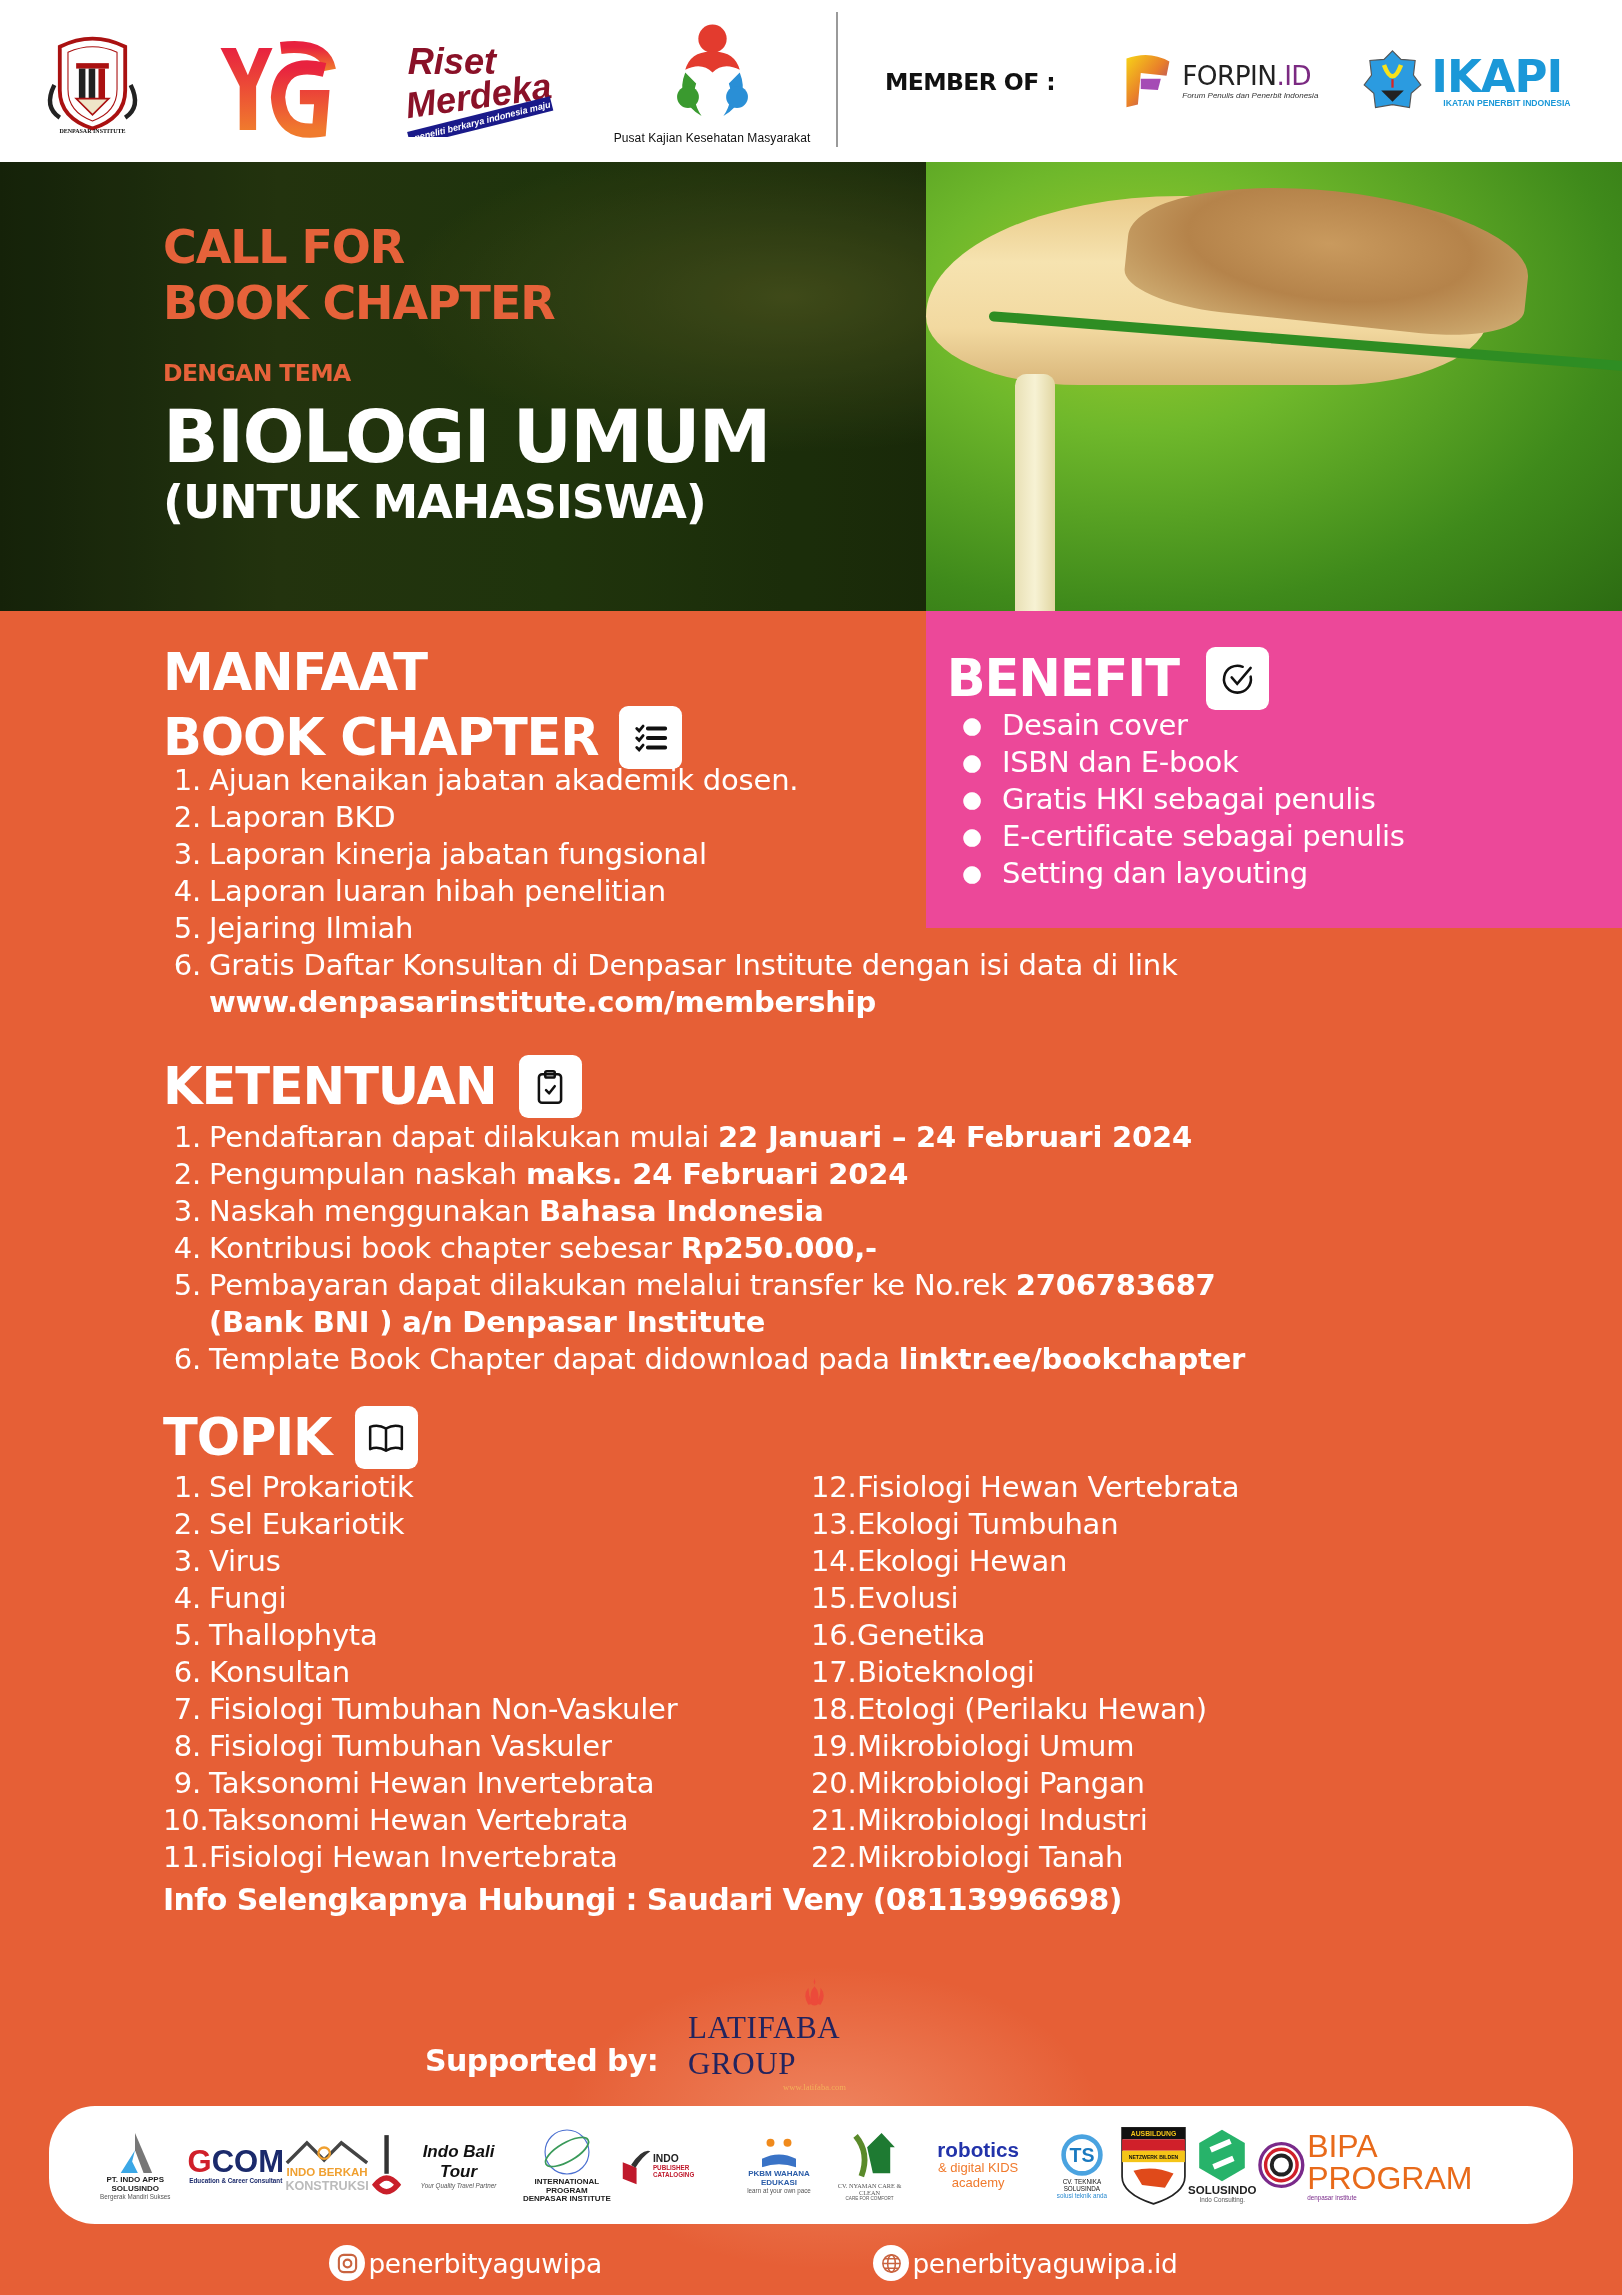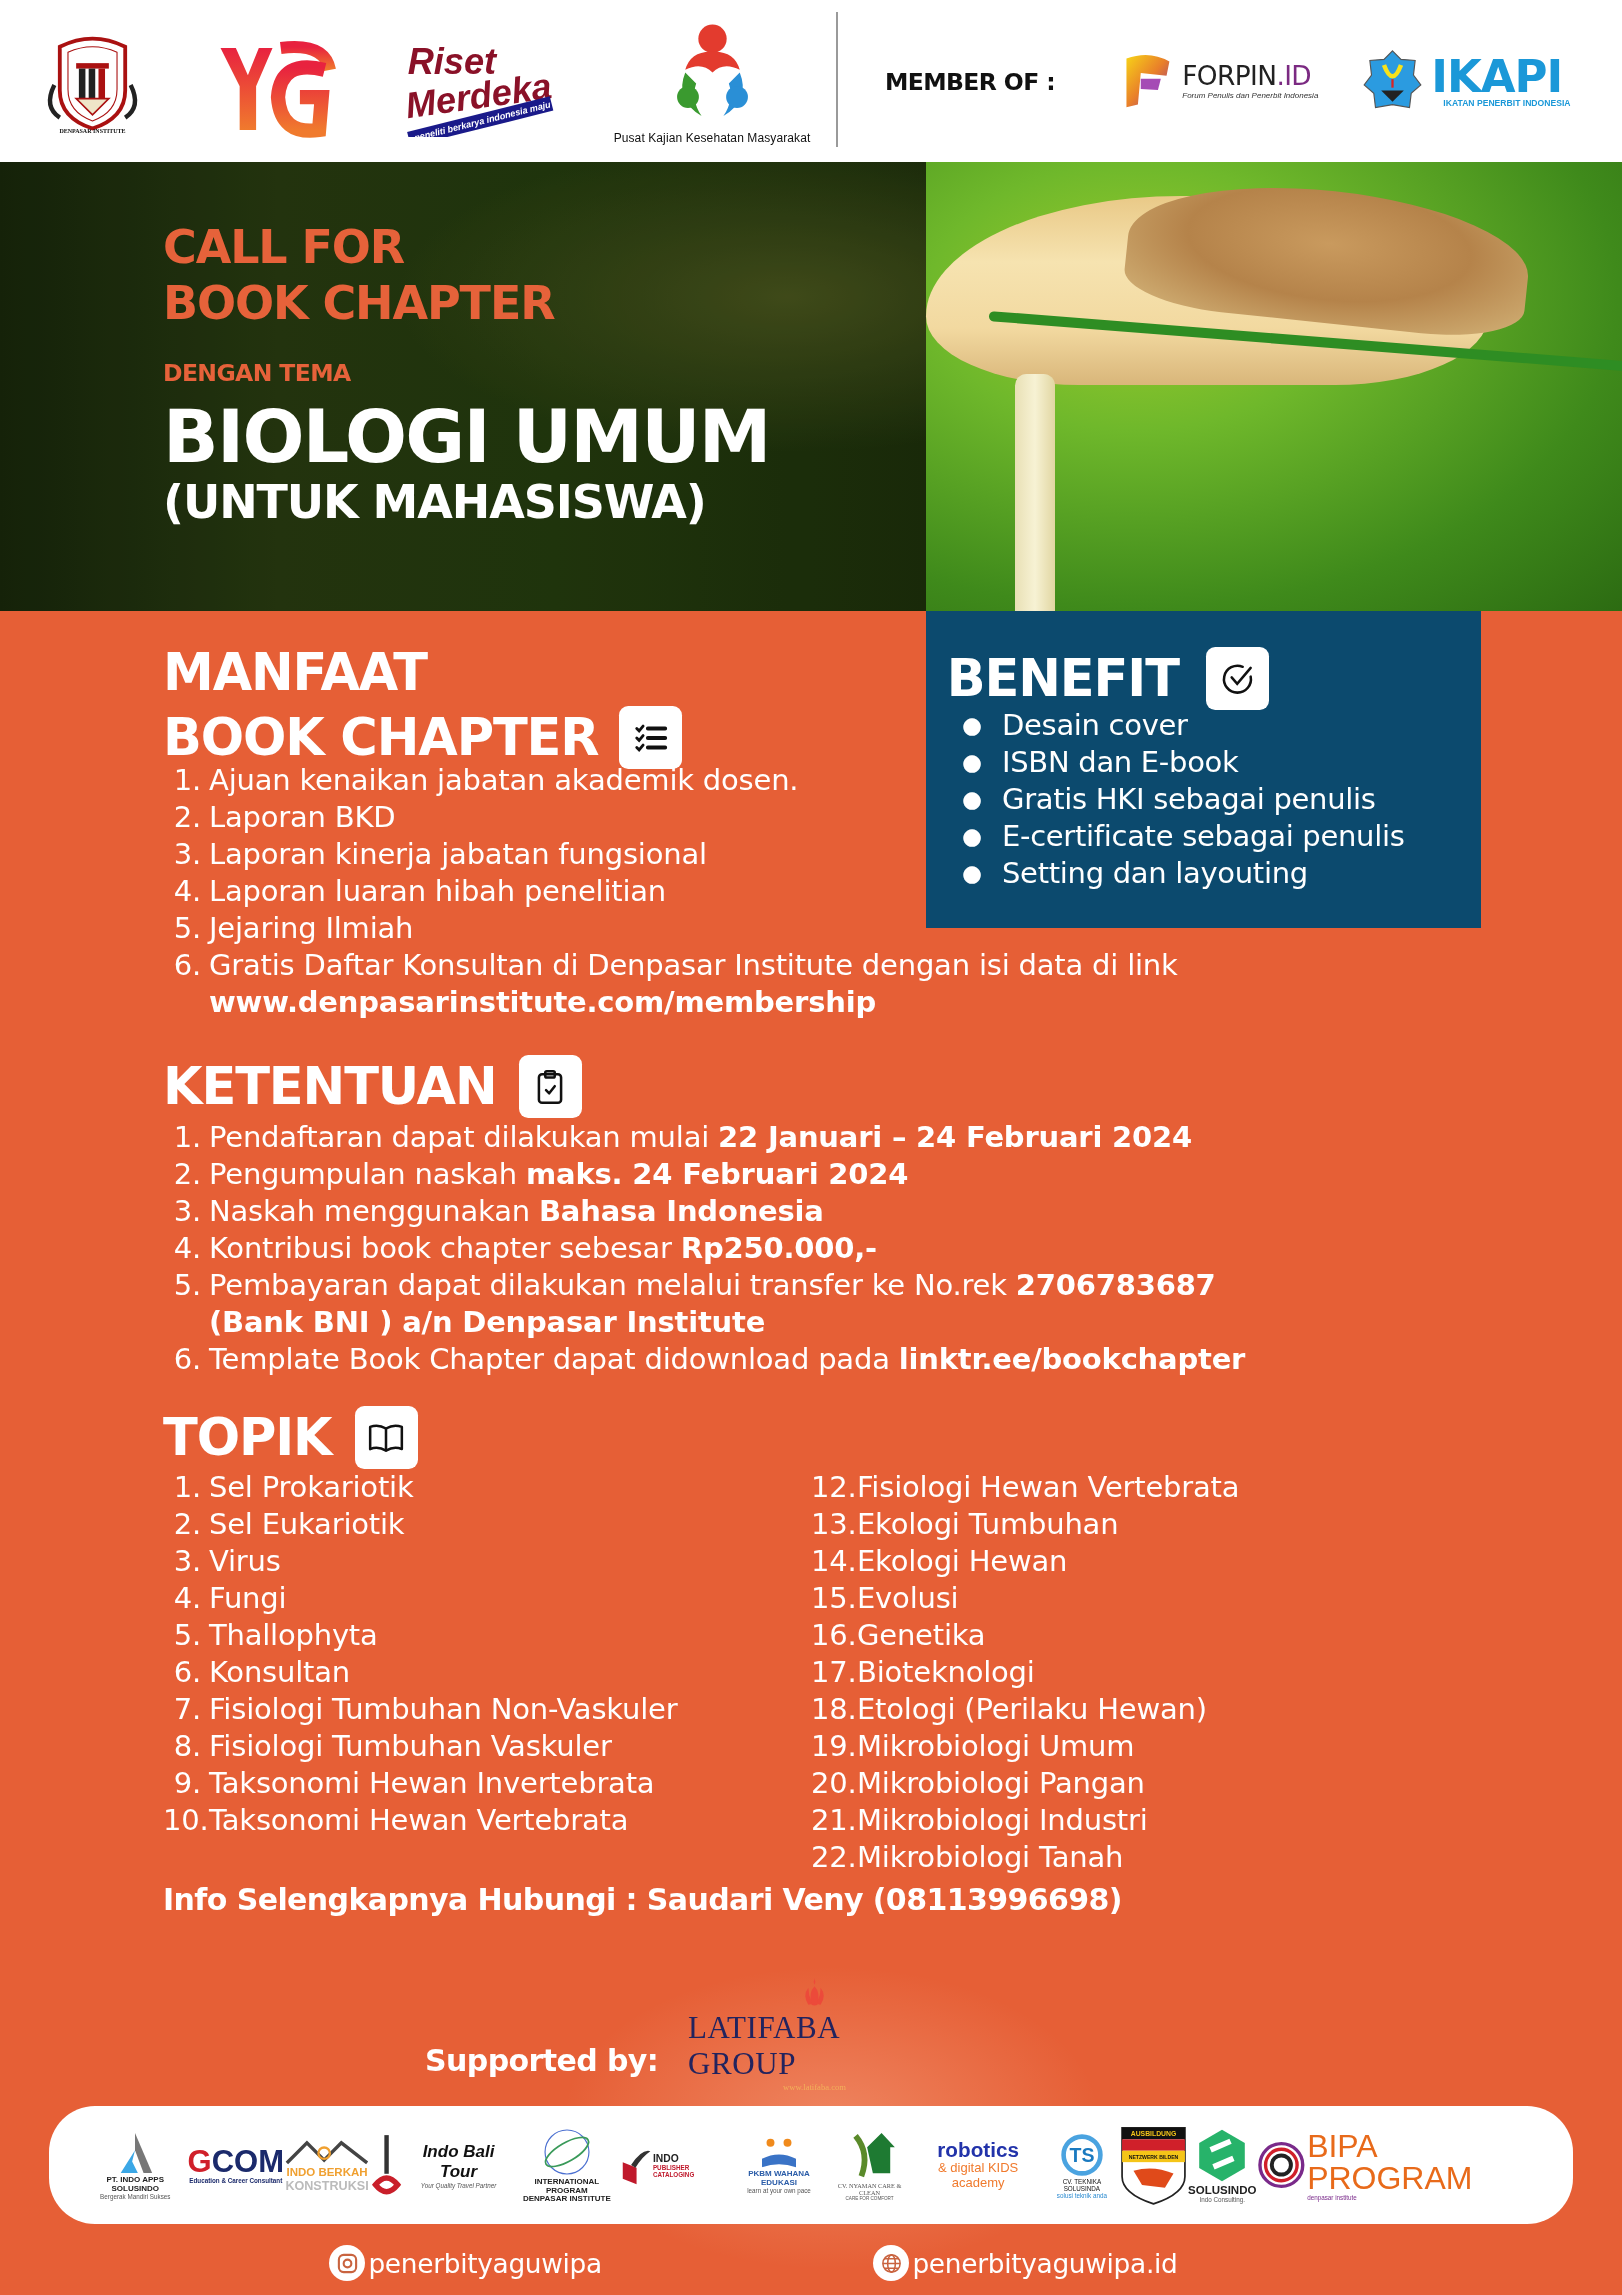--- a/index.html
+++ b/index.html
@@ -40,21 +40,21 @@
     background: radial-gradient(ellipse at 50% 40%, #c99a5e 0%, #b5834a 50%, #d4b57a 100%); transform: rotate(6deg); }
   .mushroom-stem { position: absolute; left: 89px; top: 212px; width: 40px; height: 247px; background: linear-gradient(90deg, #e8e0b5, #f7f2d4 50%, #e1d6a2); border-radius: 11.5px 11.5px 0 0; }
   .grass-blade { position: absolute; left: 63px; top: 149px; width: 660px; height: 10.3px; background: #2e8d23; transform: rotate(4.5deg); transform-origin: left; border-radius: 5.2px; }
   .hero-text { position: absolute; left: 163px; top: 57px; z-index: 2; }
   .hero-call { font-family: "DejaVu Sans", sans-serif; font-weight: bold; color: #e6623a; font-size: 46px; line-height: 1.22; letter-spacing: -1.1px; }
   .hero-tema { font-family: "DejaVu Sans", sans-serif; font-weight: bold; color: #e6623a; font-size: 23.5px; margin-top: 27.5px; letter-spacing: -0.6px; }
   .hero-title { font-family: "DejaVu Sans", sans-serif; font-weight: bold; color: #fff; font-size: 73px; line-height: 1.1; margin-top: 10.3px; letter-spacing: -1.7px; }
   .hero-sub { font-family: "DejaVu Sans", sans-serif; font-weight: bold; color: #fff; font-size: 46px; line-height: 1.1; letter-spacing: -1.1px; }
 
   
-  .benefit { position: absolute; left: 926px; top: 611px; width: 555px; height: 317px; background: #0c4a6e; }
+  .benefit { position: absolute; left: 926px; top: 611px; width: 697px; height: 317px; background: #ec4899; }
   .benefit-head { position: absolute; left: 20.7px; top: 36px; display: flex; align-items: center; }
   .section-title { font-family: "DejaVu Sans", sans-serif; font-weight: bold; font-size: 51px; color: #fff; letter-spacing: -1.1px; line-height: 1; }
   .icon-box { width: 63px; height: 63px; background: #fff; border-radius: 9.2px; display: inline-flex; align-items: center; justify-content: center; margin-left: 27.5px; }
   .icon-box svg { width: 38px; height: 38px; }
   .benefit-list { position: absolute; left: 36px; top: 96px; list-style: none; }
   .benefit-list li { font-family: "DejaVu Sans", sans-serif; font-size: 29px; line-height: 37px; display: flex; letter-spacing: -0.3px; }
   .benefit-list .bullet { width: 40px; font-size: 23px; }
 
   
   .section { position: absolute; left: 163px; }
@@ -370,20 +370,24 @@
           <span>Fisiologi Tumbuhan Vaskuler</span>
         </li>
       <li>
           <span class="num">9.</span>
           <span>Taksonomi Hewan Invertebrata</span>
         </li>
       <li>
           <span class="num">10.</span>
           <span>Taksonomi Hewan Vertebrata</span>
         </li>
+      <li>
+          <span class="num">11.</span>
+          <span>Fisiologi Hewan Invertebrata</span>
+        </li>
     </ol>
     <ol class="numlist">
       <li>
           <span class="num">12.</span>
           <span>Fisiologi Hewan Vertebrata</span>
         </li>
       <li>
           <span class="num">13.</span>
           <span>Ekologi Tumbuhan</span>
         </li>

